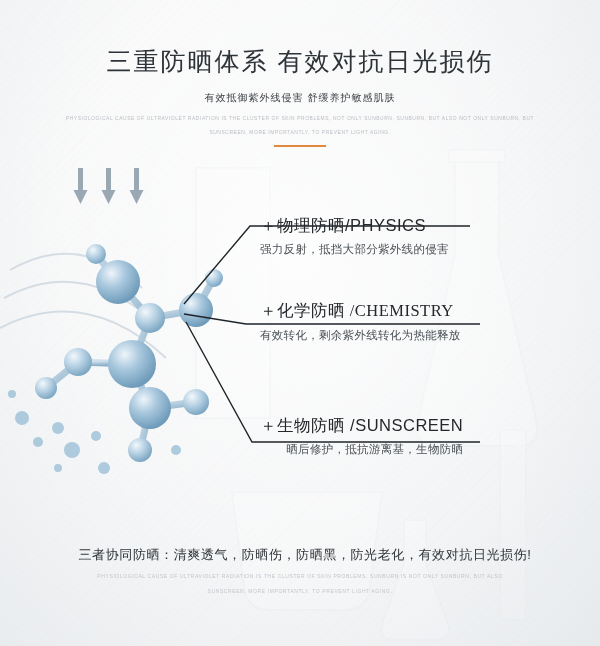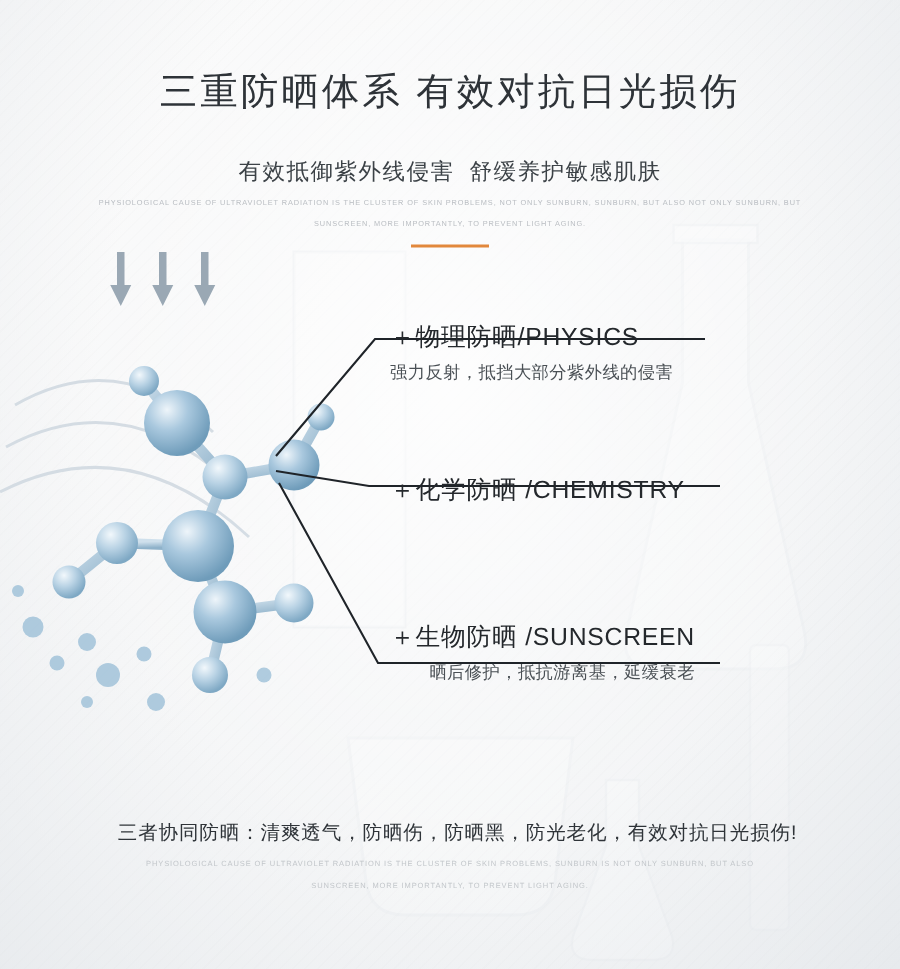--- a/index.html
+++ b/index.html
@@ -53,26 +53,25 @@
     text-align: center;
   }
   .title {
     font-size: 25px;
     letter-spacing: 2px;
     color: #2e3338;
     font-weight: normal;
     line-height: 34px;
   }
   .subtitle {
-    margin-top: 28px;
-    font-size: 15px;
+    margin-top: 10px;
+    font-size: 10px;
     letter-spacing: 1px;
     color: #3c4247;
     line-height: 20px;
-    font-family: Liberation Mono, monospace;
   }
   .latin {
     margin-top: 6px;
     font-size: 5px;
     letter-spacing: 0.6px;
     color: #b9bdc2;
     line-height: 8px;
     transform: scale(0.98);
   }
   .divider {
@@ -122,21 +121,21 @@
   .callout .c-desc {
     margin-top: 5px;
     font-size: 11.5px;
     color: #4a5055;
     letter-spacing: 0.3px;
     white-space: nowrap;
     line-height: 17px;
     text-align: right;
   }
   .c1 { top: 6px; margin-top: 12px; }
-  .c2 { top: 120px; }
+  .c2 { top: 104px; font-family: Liberation Serif, serif; }
   .c3 { top: 218px; }
 
   .leaders {
     position: absolute;
     left: 180px;
     top: 196px;
     width: 410px;
     height: 290px;
     pointer-events: none;
   }
@@ -290,24 +289,25 @@
     </g>
   </svg>
 
   <div class="callouts">
     <div class="callout c1">
       <div class="c-title">＋物理防晒/PHYSICS</div>
       <div class="c-desc">强力反射，抵挡大部分紫外线的侵害</div>
     </div>
     <div class="callout c2">
       <div class="c-title">＋化学防晒 /CHEMISTRY</div>
+      <div class="c-desc">有效转化，剩余紫外线转化为热能释放</div>
     </div>
     <div class="callout c3">
       <div class="c-title">＋生物防晒 /SUNSCREEN</div>
-      <div class="c-desc">晒后修护，抵抗游离基，延缓衰老</div>
+      <div class="c-desc">晒后修护，抵抗游离基，生物防晒</div>
     </div>
   </div>
 
   <div class="footer">
     <div class="footer-text">三者协同防晒：清爽透气，防晒伤，防晒黑，防光老化，有效对抗日光损伤!</div>
     <div class="footer-latin">PHYSIOLOGICAL CAUSE OF ULTRAVIOLET RADIATION IS THE CLUSTER OF SKIN PROBLEMS, SUNBURN IS NOT ONLY SUNBURN, BUT ALSO</div>
     <div class="footer-latin">SUNSCREEN, MORE IMPORTANTLY, TO PREVENT LIGHT AGING.</div>
   </div>
 
 </div>

